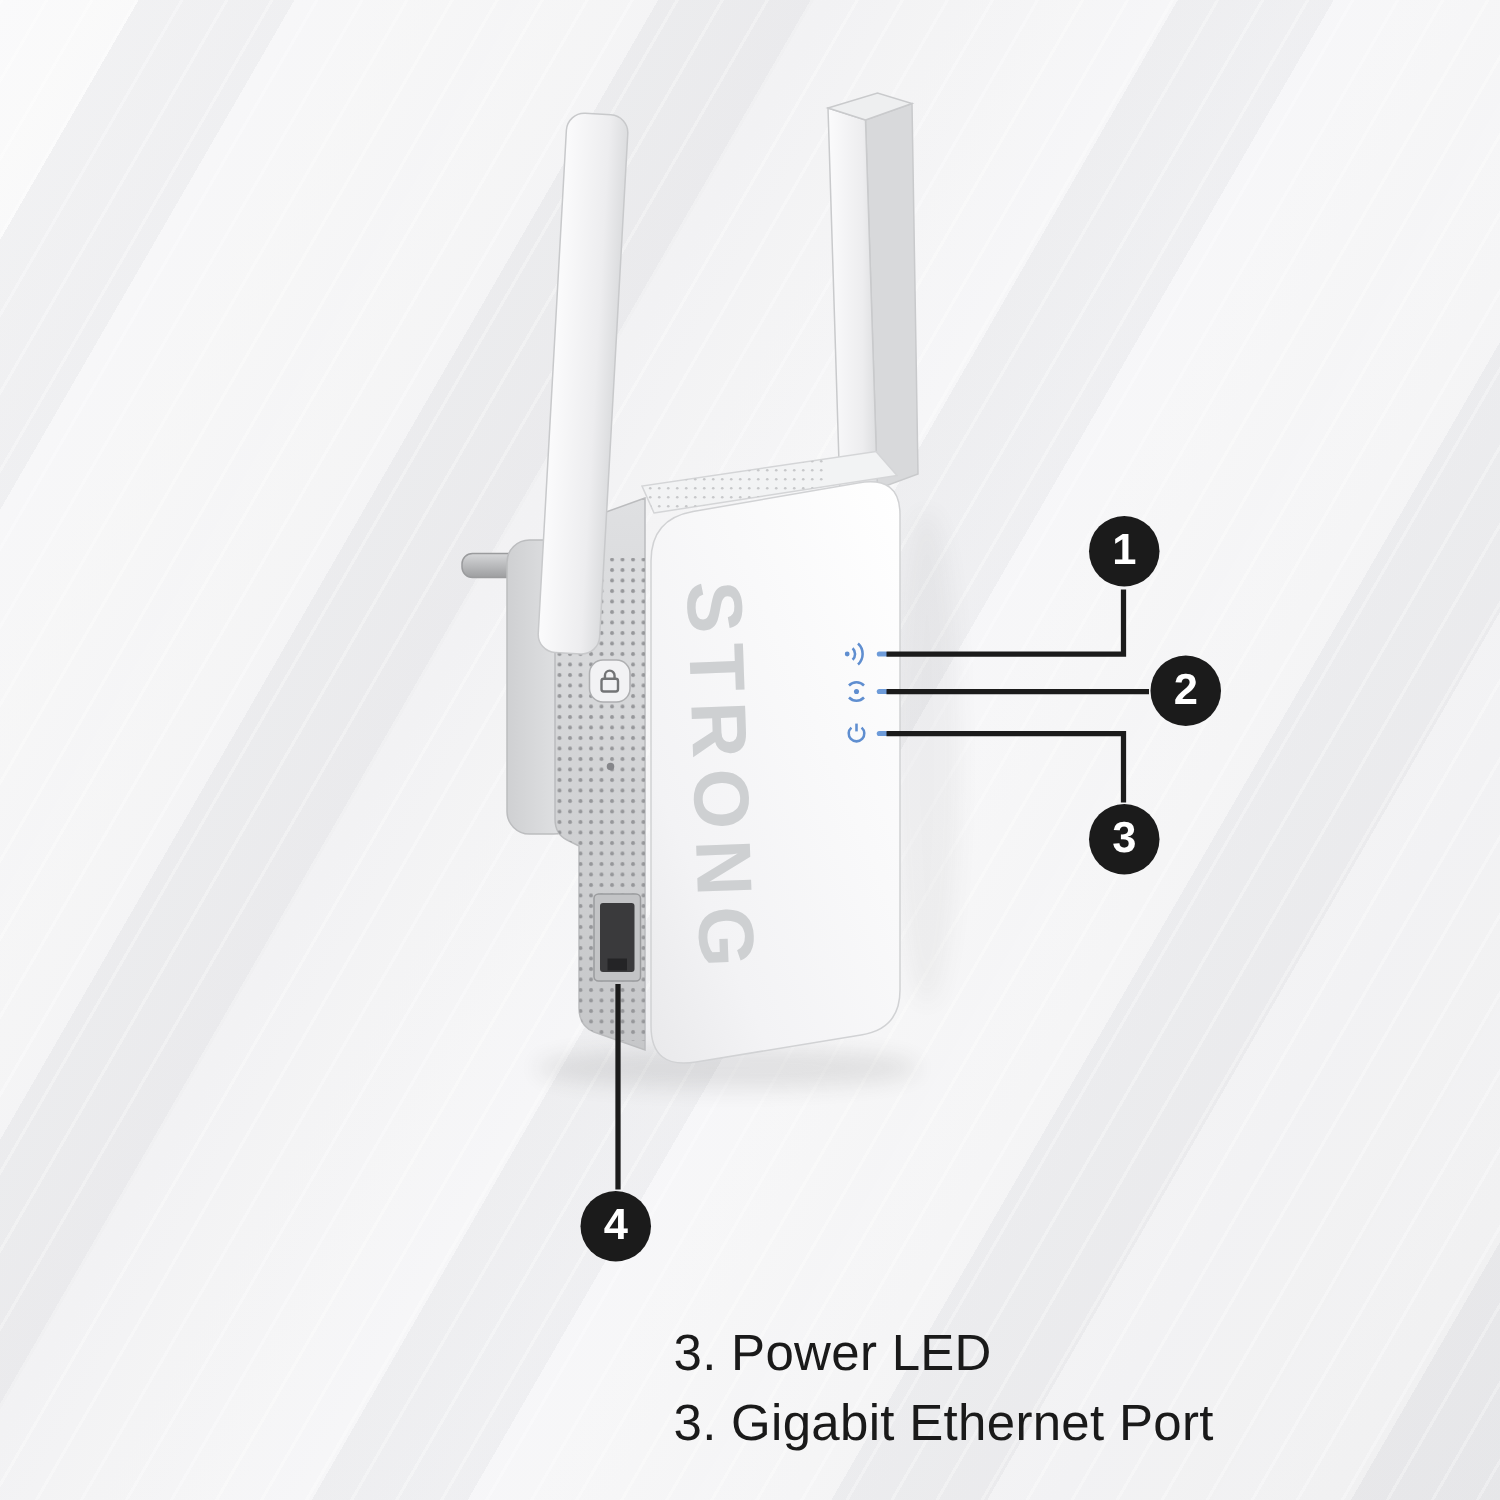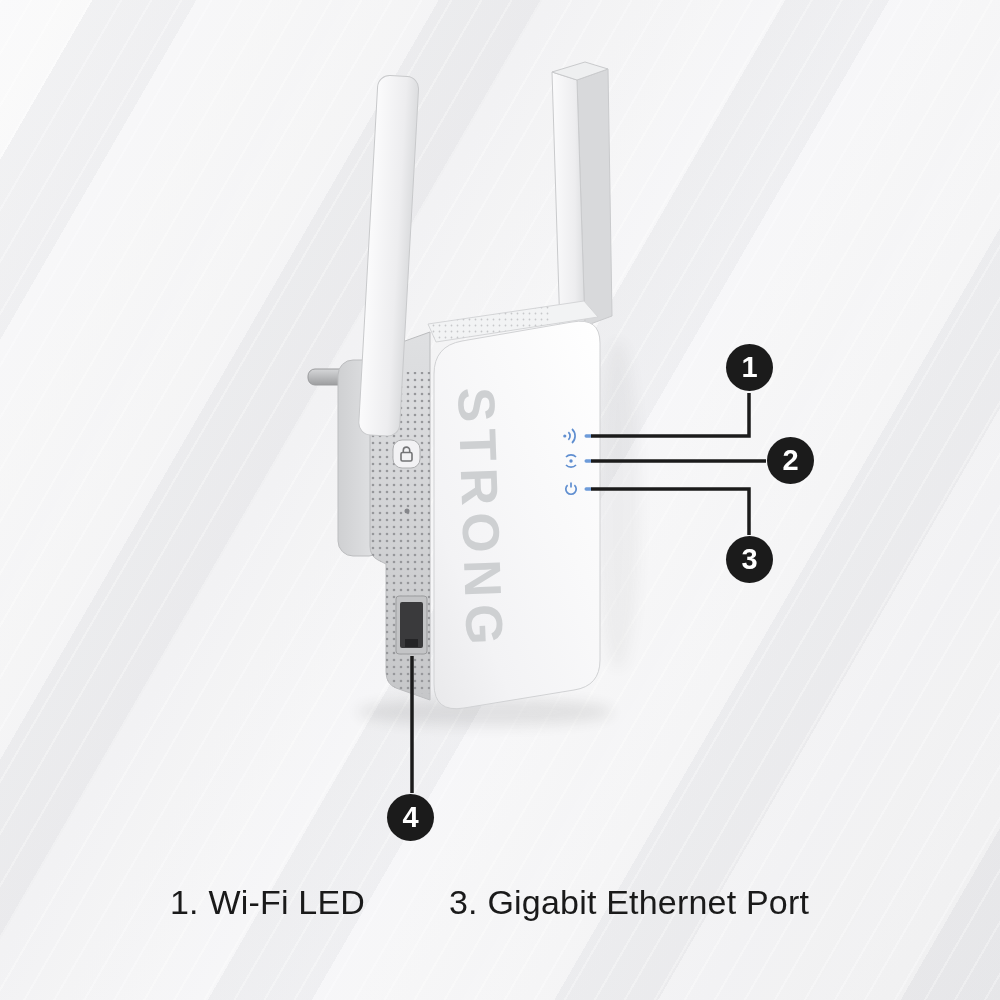--- a/index.html
+++ b/index.html
@@ -167,19 +167,19 @@
     <span>2</span>
   </div>
   <div class="callout" style="left:726px; top:536px;">
     <span>3</span>
   </div>
   <div class="callout" style="left:387px; top:794px;">
     <span>4</span>
   </div>
 
   <div class="legend" style="left:170px; top:879px;">
-    <div>1. Wi-Fi LED</div>
   </div>
   <div class="legend" style="left:449px; top:879px;">
+    <div>3. Power LED</div>
     <div>3. Gigabit Ethernet Port</div>
   </div>
 
 </div>
 
 </body></html>

